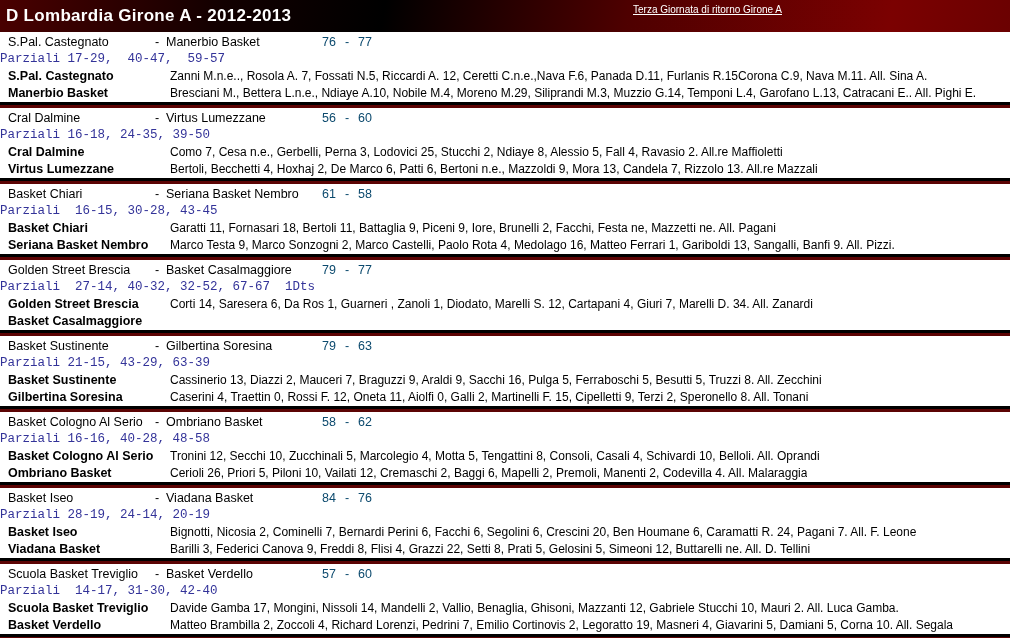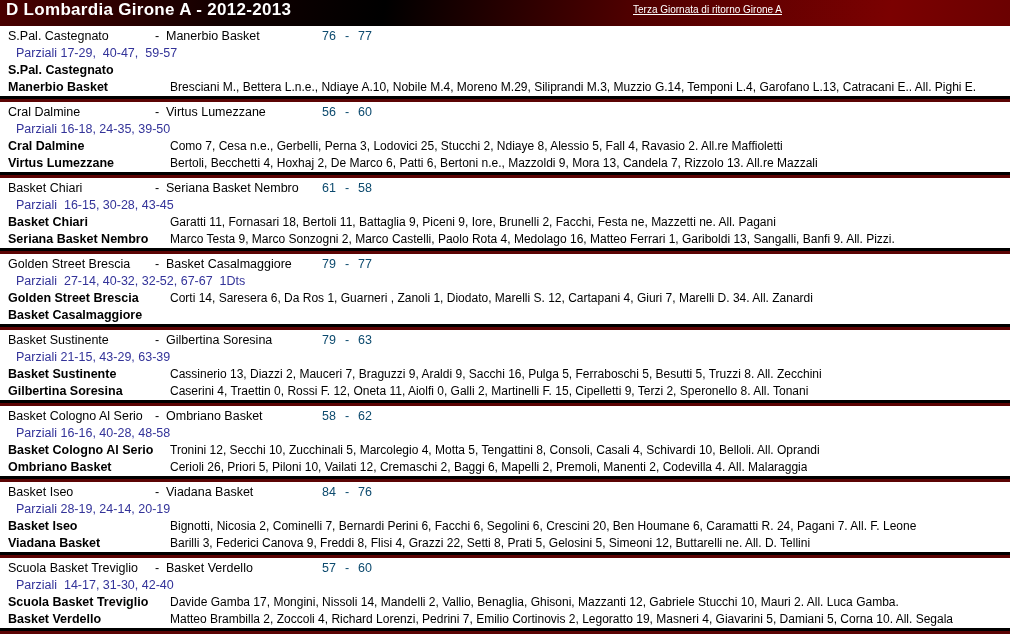--- a/index.html
+++ b/index.html
@@ -3,22 +3,22 @@
 <meta charset="utf-8">
 <style>
   html, body { margin: 0; padding: 0; }
   body {
     width: 1010px; height: 638px; overflow: hidden;
     background: #ffffff;
     font-family: "Liberation Sans", sans-serif;
     color: #000;
   }
   .header {
-    height: 26px; position: relative;
-    display: flex; align-items: flex-start;
+    height: 32px; position: relative;
+    display: flex; align-items: center;
     background: linear-gradient(100deg, #4a0000 0%, #120000 22%, #000000 38%, #4e0000 62%, #7b0101 88%, #6b0101 100%);
   }
   .title {
     color: #ffffff; font-weight: bold; font-size: 17px;
     padding-left: 6px; letter-spacing: 0.3px; white-space: nowrap;
   }
   .round-link {
     position: absolute; left: 633px; top: 4px;
     color: #ffffff; font-size: 10px; text-decoration: underline;
     cursor: pointer; white-space: nowrap;
@@ -29,21 +29,21 @@
     line-height: 17px; font-size: 12.5px; color: #000;
     padding-left: 8px; white-space: pre;
   }
   .line1 .home { width: 147px; flex-shrink: 0; }
   .line1 .dash { width: 11px; flex-shrink: 0; }
   .line1 .away { width: 156px; flex-shrink: 0; }
   .score { color: #0c4a6e; display: flex; }
   .score .ssep { margin: 0 9px; }
   .parziali {
     color: #333399; line-height: 17px; font-size: 12.5px;
-    padding-left: 16px; white-space: pre;
+    padding-left: 0; white-space: pre; font-family: Liberation Mono, monospace;
   }
   .roster {
     display: flex; line-height: 17px; font-size: 12px;
     padding-left: 8px;
   }
   .roster .rlabel {
     font-weight: bold; font-size: 12.5px;
     width: 162px; flex-shrink: 0; white-space: nowrap;
   }
   .roster .rplayers { white-space: nowrap; overflow: hidden; }
@@ -68,20 +68,21 @@
       <span class="away">Manerbio Basket</span>
       <span class="score">
         <span>76</span>
         <span class="ssep">-</span>
         <span>77</span>
       </span>
     </div>
     <div class="parziali">Parziali 17-29,  40-47,  59-57</div>
     <div class="roster">
       <span class="rlabel">S.Pal. Castegnato</span>
+      <span class="rplayers">Zanni M.n.e.., Rosola A. 7, Fossati N.5, Riccardi A. 12, Ceretti C.n.e.,Nava F.6, Panada D.11, Furlanis R.15Corona C.9, Nava M.11. All. Sina A.</span>
     </div>
     <div class="roster">
       <span class="rlabel">Manerbio Basket</span>
       <span class="rplayers">Bresciani M., Bettera L.n.e., Ndiaye A.10, Nobile M.4, Moreno M.29, Siliprandi M.3, Muzzio G.14, Temponi L.4, Garofano L.13, Catracani E.. All. Pighi E.</span>
     </div>
     <div class="sep-bar"></div>
   </section>
 
   <section class="match">
     <div class="line1">

